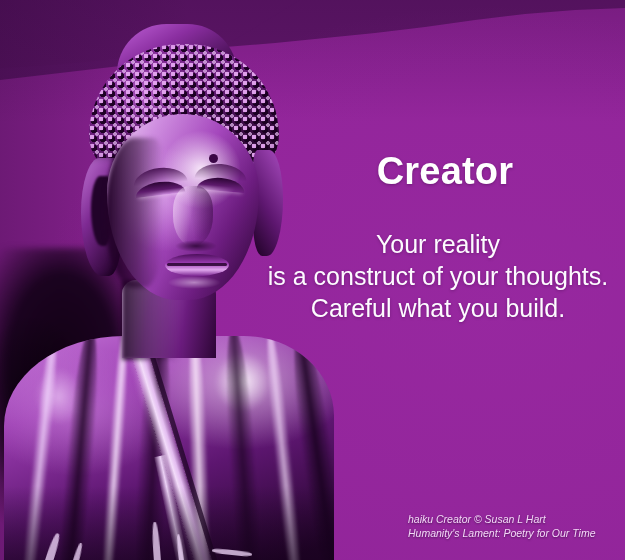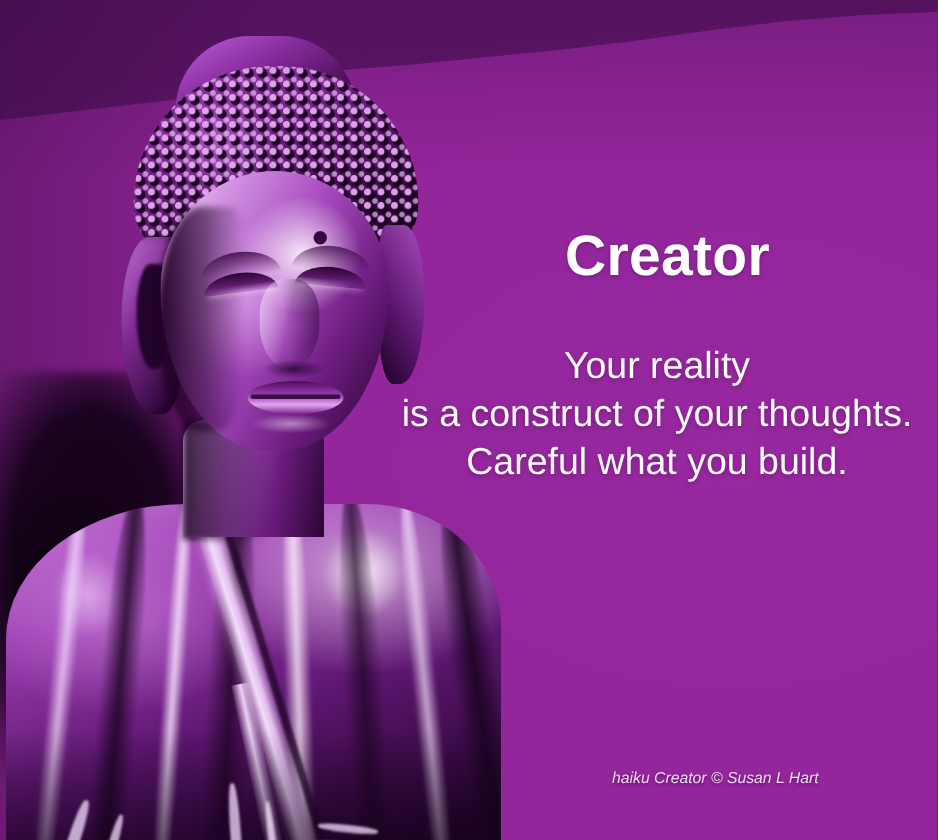--- a/index.html
+++ b/index.html
@@ -364,15 +364,16 @@
   <div class="title">Creator</div>
 
   <div class="haiku">
     <span class="ln ln1">Your reality</span>
     <span class="ln ln2">is a construct of your thoughts.</span>
     <span class="ln ln3">Careful what you build.</span>
   </div>
 
   <div class="credit">
     <span class="cl">haiku Creator © Susan L Hart</span>
+    <span class="cl">Humanity's Lament: Poetry for Our Time</span>
   </div>
 
 </div>
 
 </body></html>

